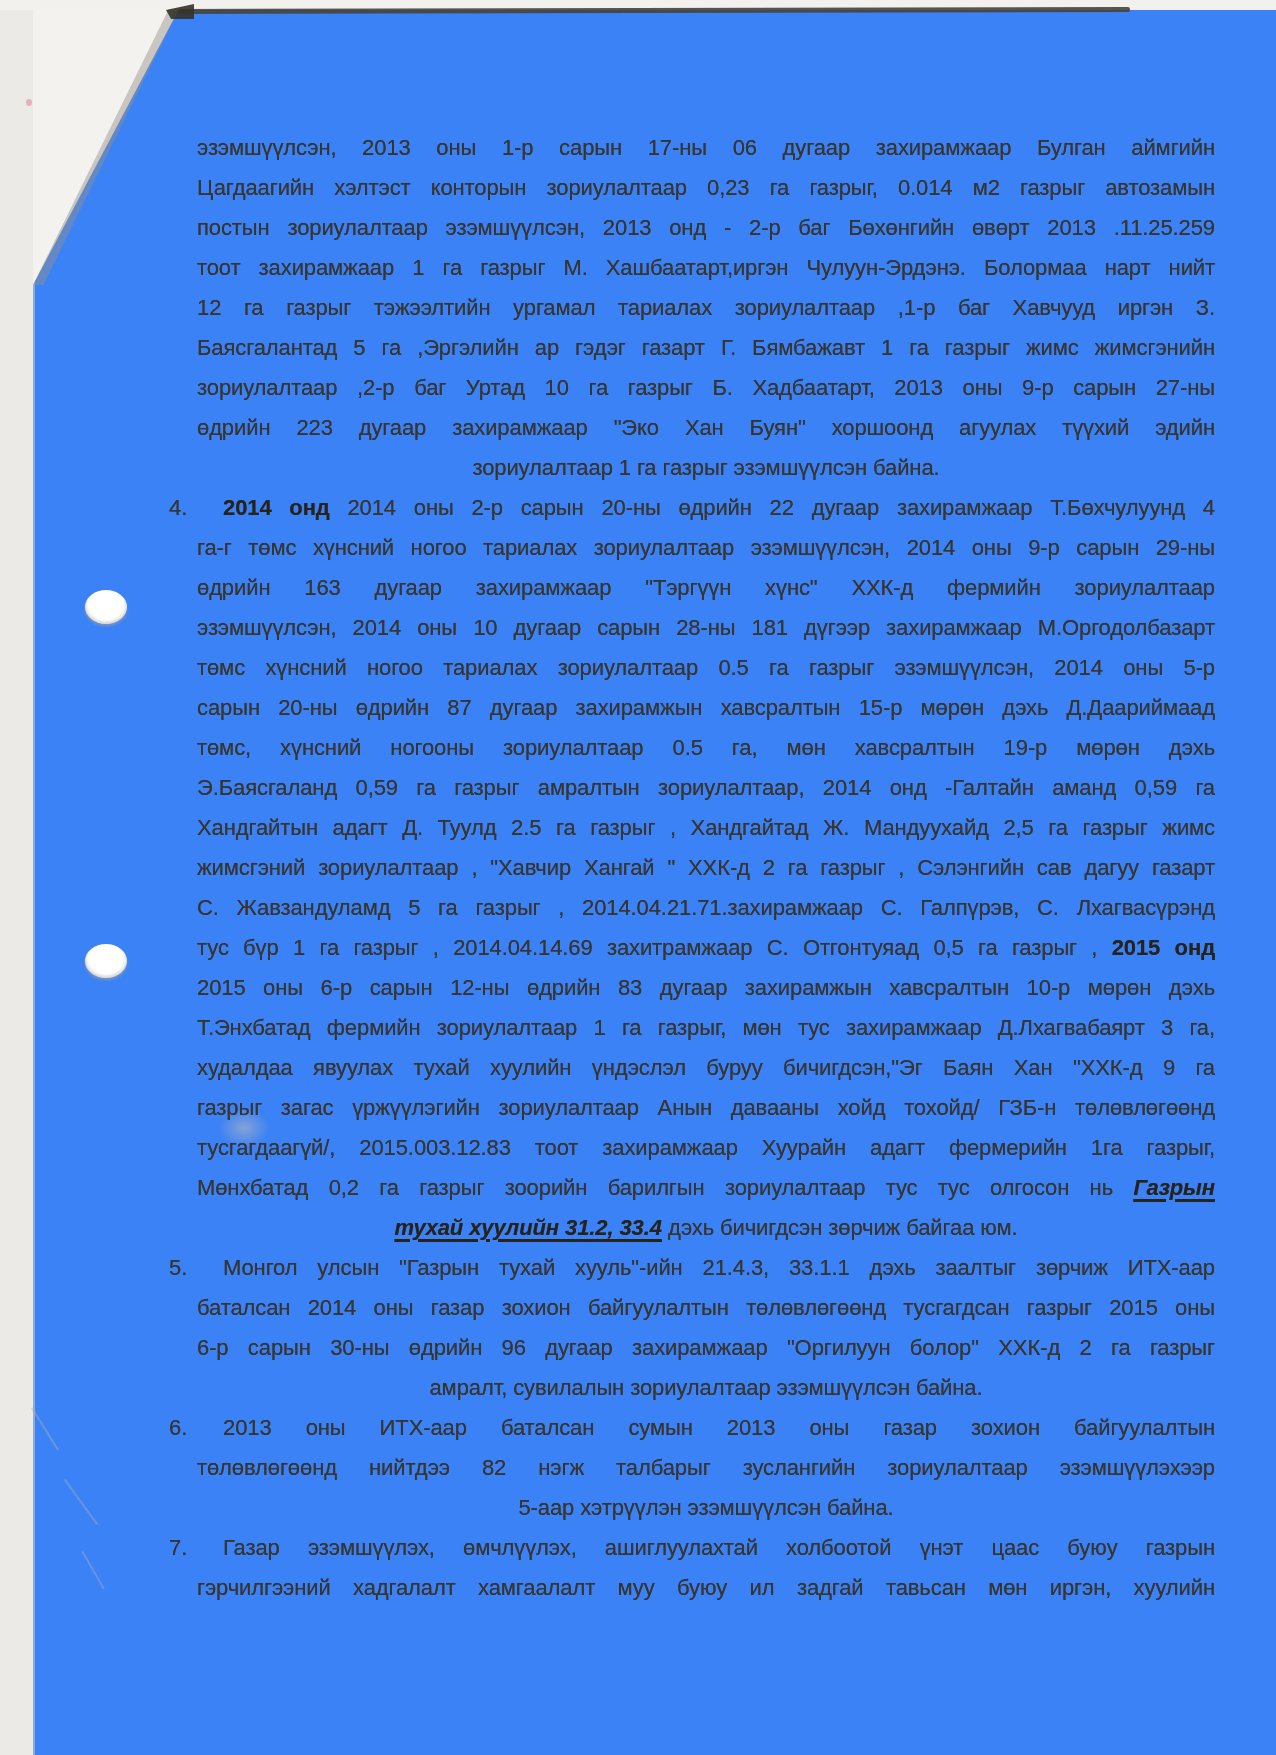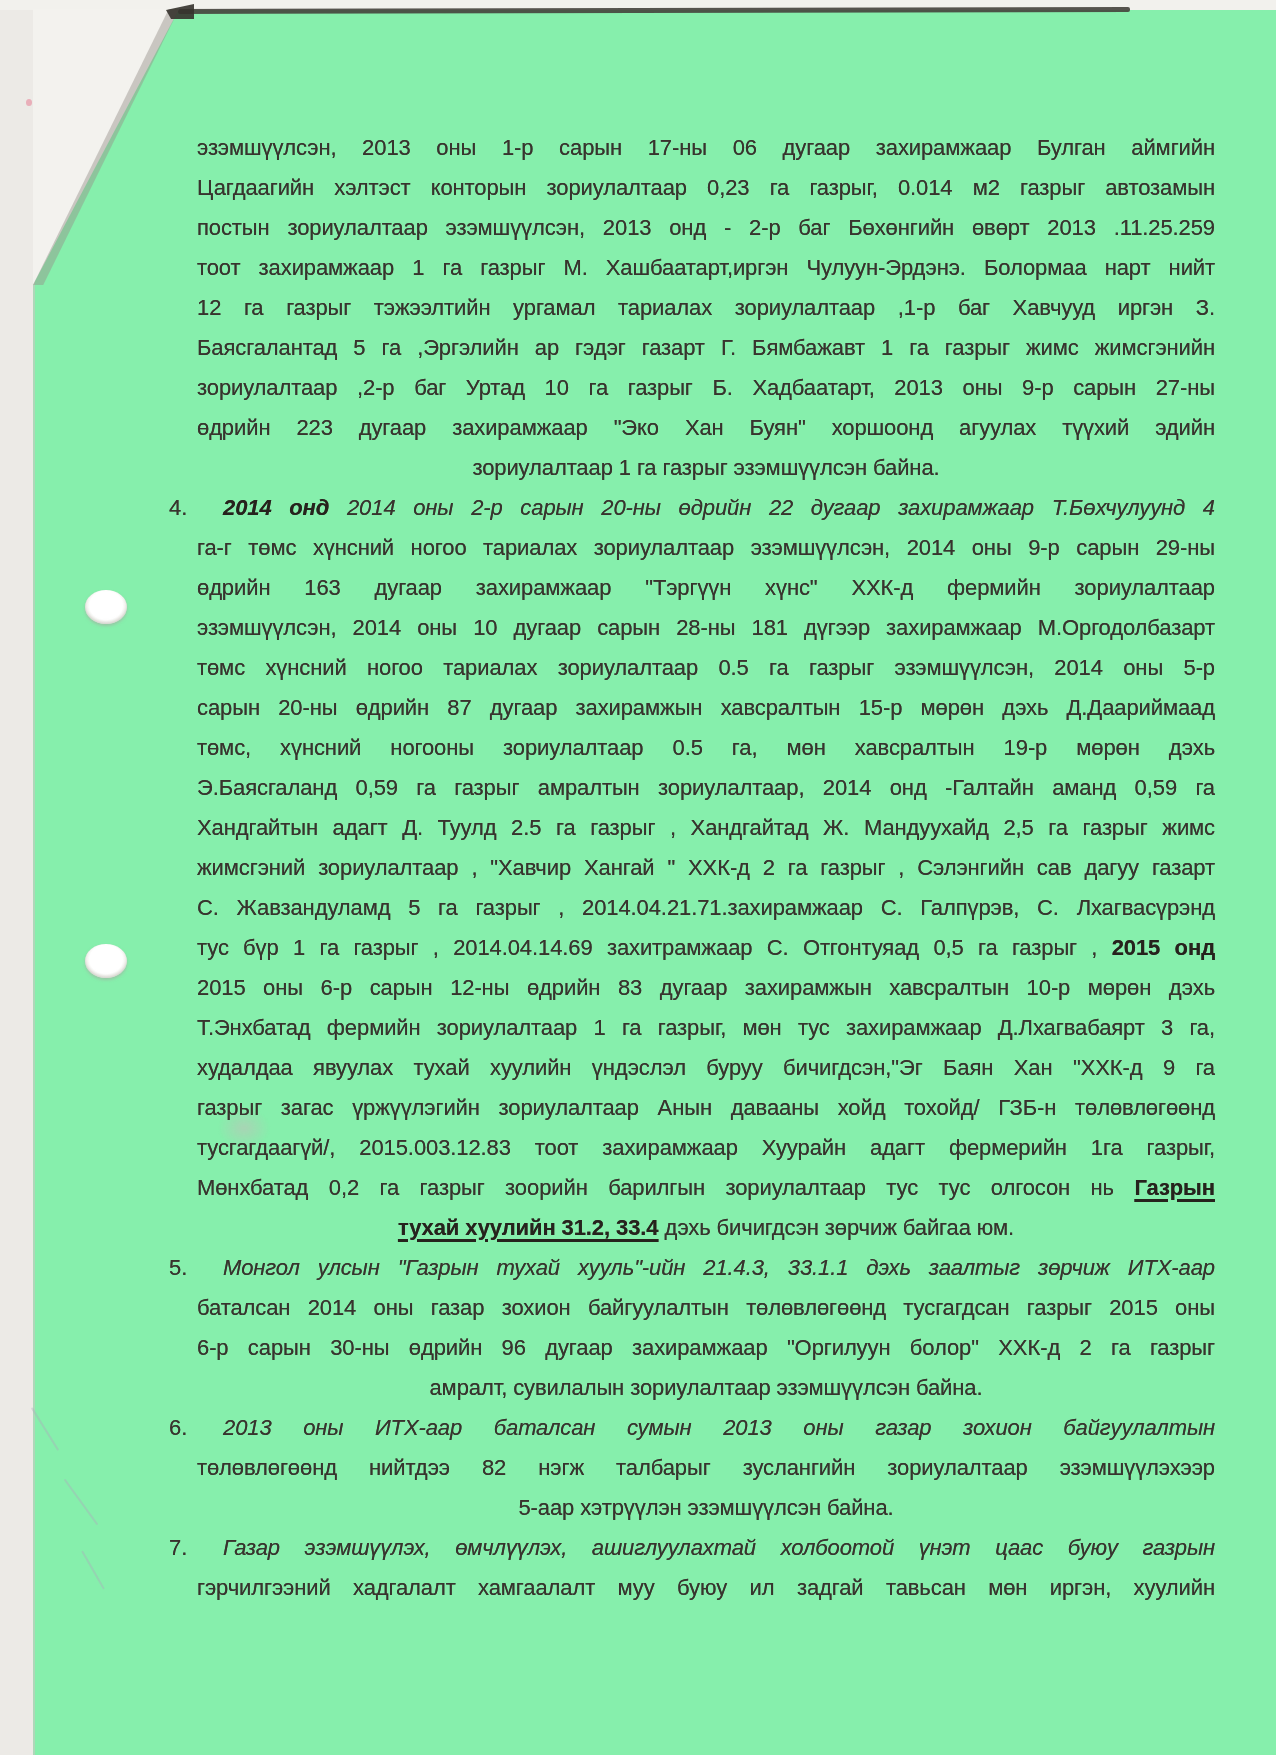--- a/index.html
+++ b/index.html
@@ -1,16 +1,16 @@
 <!DOCTYPE html>
 <html><head>
 <meta charset="utf-8">
 <style>
   html,body{margin:0;padding:0;background:#b9b8b5;}
-  .canvas{position:relative;width:1276px;height:1755px;background:#86efac;overflow:hidden;
+  .canvas{position:relative;width:1276px;height:1755px;background:#3b82f6;overflow:hidden;
           font-family:"Liberation Sans","DejaVu Sans",sans-serif;}
   
   .strip-left{position:absolute;left:0;top:0;width:33px;height:100%;background:#eceae6;}
   .edge-left{position:absolute;left:33px;top:0;width:2px;height:100%;background:#c9c7c2;opacity:.6;}
   .strip-top{position:absolute;left:0;top:0;width:100%;height:10px;background:#f2f1ed;}
   .top-edge-line{position:absolute;left:178px;top:8px;width:952px;height:5px;background:#45423c;
                  transform:rotate(-0.12deg);border-radius:2px;opacity:.9;}
   .fold{position:absolute;left:33px;top:9px;width:146px;height:276px;background:#f3f2ee;
         clip-path:polygon(0 0,100% 0,0 100%);}
   .fold-crease{position:absolute;left:33px;top:9px;width:146px;height:276px;
@@ -31,23 +31,23 @@
   .pink-speck{position:absolute;left:26px;top:99px;width:6px;height:7px;border-radius:50%;
         background:rgba(231,126,148,.55);}
   
   .doc{position:absolute;left:197px;top:128px;width:1018px;font-size:22px;line-height:40px;
        color:#38342e;letter-spacing:-0.1px;text-shadow:0 0 .5px rgba(56,52,46,.8);}
   .para{position:relative;}
   .pnum{position:absolute;left:-28px;top:0;width:30px;}
   .line{height:40px;overflow:hidden;text-align:center;}
   .line.j{text-align:justify;}
   .line.j::after{content:"";display:inline-block;width:100%;height:0;}
-  .line.first{text-indent:26px;font-style:italic;}
+  .line.first{text-indent:26px;}
   .b{font-weight:bold;color:#26231d;}
-  .u{text-decoration:underline;text-decoration-thickness:2.5px;text-underline-offset:4px;}
+  .u{text-decoration:underline;text-decoration-thickness:2.5px;text-underline-offset:4px;font-style:italic;}
 </style>
 </head>
 <body>
 
 <div class="canvas">
   <div class="strip-left"></div>
   <div class="edge-left"></div>
   <div class="strip-top"></div>
   <div class="top-edge-line"></div>
   <div class="fold"></div>

